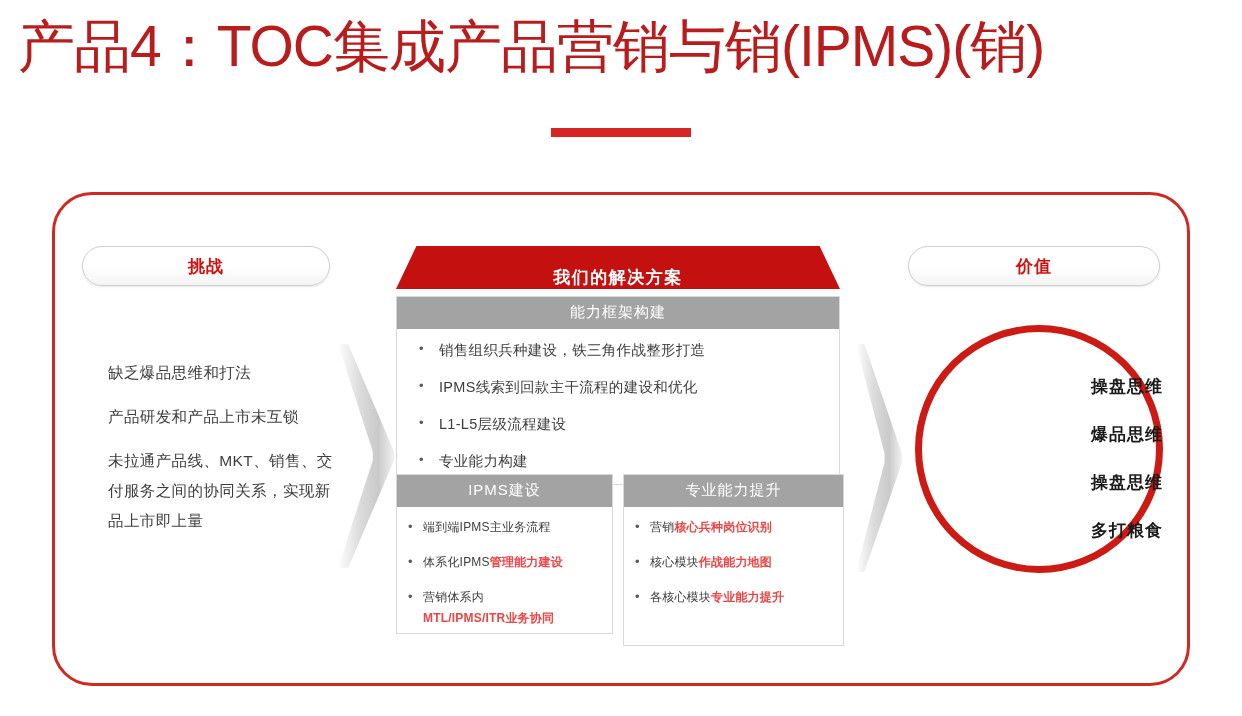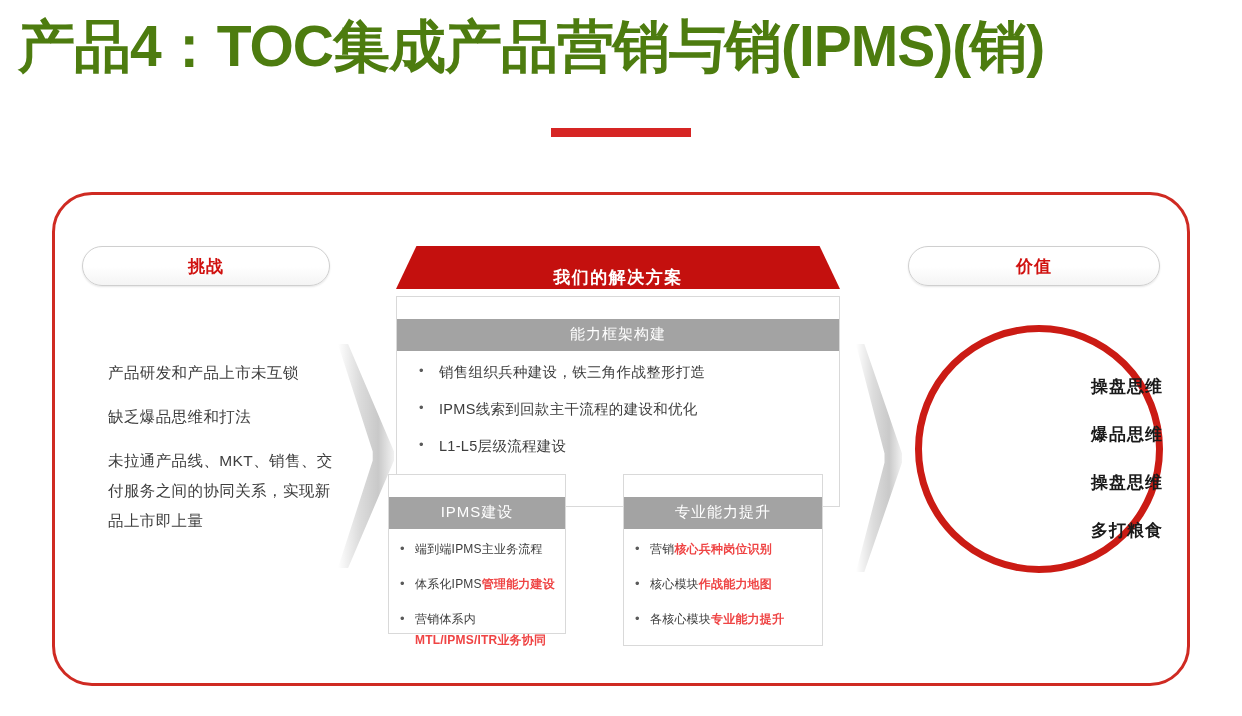--- a/index.html
+++ b/index.html
@@ -15,22 +15,22 @@
     overflow: hidden;
   }
 
   
   #slide-title {
     position: absolute;
     left: 18px;
     top: 14px;
     width: 1210px;
     font-size: 57px;
-    font-weight: bold;
-    color: #4d7c0f;
+    font-weight: normal;
+    color: #b91c1c;
     letter-spacing: -1px;
     white-space: nowrap;
     line-height: 1.15;
   }
   #title-rule {
     position: absolute;
     left: 551px;
     top: 128px;
     width: 140px;
     height: 9px;
@@ -126,21 +126,20 @@
     background: #ffffff;
     box-sizing: border-box;
   }
   .block-head {
     background: #a3a3a3;
     color: #ffffff;
     text-align: center;
     font-size: 15px;
     letter-spacing: 1px;
     padding: 6px 0 7px 0;
-    margin-top: 22px;
   }
   #framework-bullets {
     padding: 12px 0 12px 0;
   }
   .fw-bullet {
     position: relative;
     font-size: 14.5px;
     color: #3d3d3d;
     line-height: 18px;
     padding: 0 10px 0 42px;
@@ -157,22 +156,22 @@
     color: #5a5a5a;
   }
 
   
   .sub-panel {
     position: absolute;
     border: 1px solid #d9d9d9;
     background: #ffffff;
     box-sizing: border-box;
   }
-  #sub-panel-ipms     { left: 388px; top: 474px; width: 178px; height: 160px; }
-  #sub-panel-capacity { left: 623px; top: 474px; width: 200px; height: 172px; }
+  #sub-panel-ipms     { left: 396px; top: 474px; width: 217px; height: 160px; }
+  #sub-panel-capacity { left: 623px; top: 474px; width: 221px; height: 172px; }
 
   .sub-bullets { padding: 10px 6px 8px 6px; }
   .sub-bullet {
     position: relative;
     font-size: 12px;
     color: #3d3d3d;
     line-height: 21px;
     padding-left: 20px;
     margin-bottom: 14px;
     letter-spacing: 0.2px;
@@ -226,22 +225,22 @@
 <div id="slide-title">产品4：TOC集成产品营销与销(IPMS)(销)</div>
 <div id="title-rule"></div>
 
 <div id="outer-frame"></div>
 
 <div class="pill" id="pill-challenge">
   <span class="pill-label">挑战</span>
 </div>
 
 <div id="challenge-text">
+  <div class="challenge-para">缺乏爆品思维和打法</div>
   <div class="challenge-para">产品研发和产品上市未互锁</div>
-  <div class="challenge-para">缺乏爆品思维和打法</div>
   <div class="challenge-para">未拉通产品线、MKT、销售、交付服务之间的协同关系，实现新品上市即上量</div>
 </div>
 
 <div class="chevron" id="chevron-left"></div>
 <div class="chevron" id="chevron-right"></div>
 
 <div id="solution-banner">
   <span id="solution-banner-label">我们的解决方案</span>
 </div>
 

